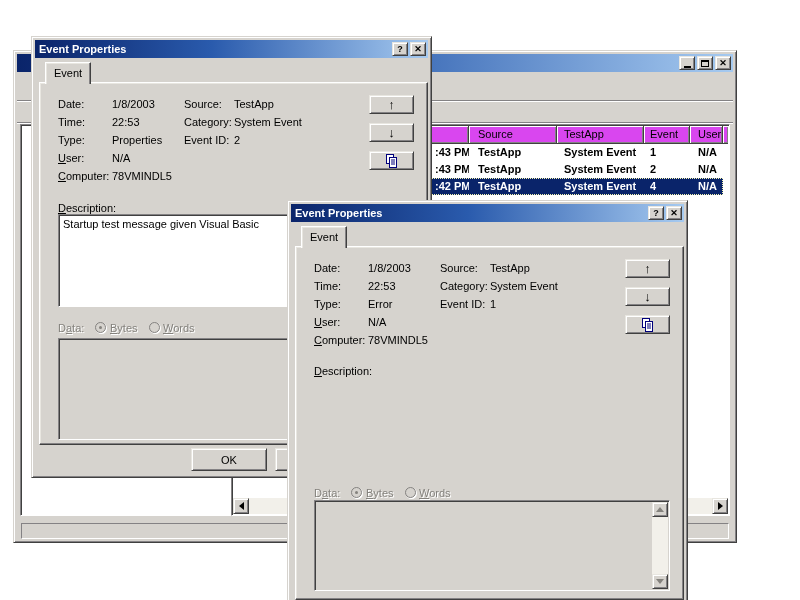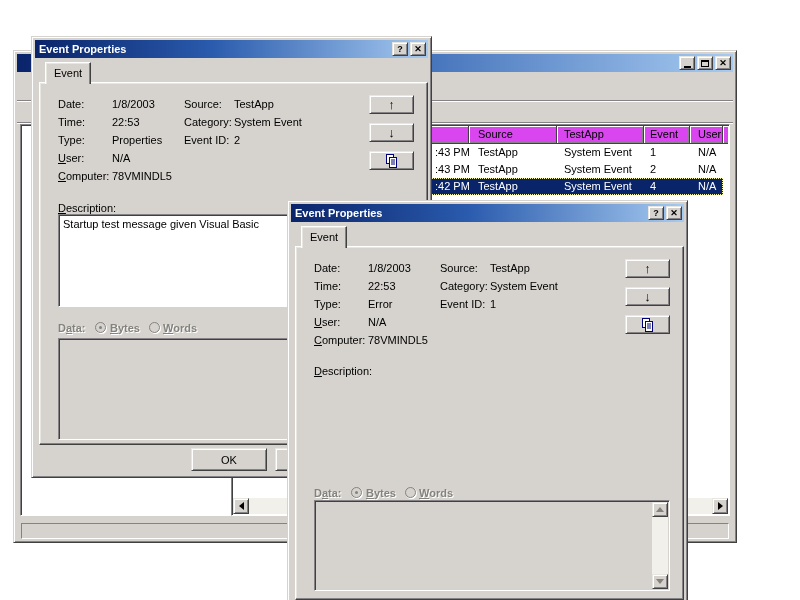--- a/index.html
+++ b/index.html
@@ -16,31 +16,31 @@
               box-shadow: inset 1px 1px 0 #404040; box-sizing:border-box; }
   .titlebar { position:absolute; left:3px; top:3px; right:3px; height:18px;
               background:linear-gradient(90deg,#0a246a 0%,#2a5bad 45%,#a6caf0 100%);
               display:flex; align-items:center; }
   .title-txt{ color:#fff; font-weight:bold; padding-left:4px; white-space:nowrap; }
   .capbtns  { margin-left:auto; display:flex; gap:2px; padding-right:2px; }
   .capbtn   { width:16px; height:14px; font-size:9px; font-weight:bold; }
   .abs      { position:absolute; box-sizing:border-box; }
   .lbl      { white-space:nowrap; }
   .u        { text-decoration:underline; }
-  .dis      { color:#84827d; text-shadow:1px 1px 0 #ffffff;font-weight:bold; }
+  .dis      { color:#84827d; text-shadow:1px 1px 0 #ffffff; }
 
   
   .band { position:absolute; left:3px; right:3px; background:#d6d3ce;
           border-bottom:1px solid #848284; box-shadow:0 1px 0 #ffffff; }
   .pane-white { background:#ffffff; }
   .hdr-cell { height:18px; line-height:17px; background:#d946ef; box-sizing:border-box;
               border-right:1px solid #404040; border-bottom:1px solid #404040;
               box-shadow: inset 1px 1px 0 #ffffff, inset -1px -1px 0 #848284;
               overflow:hidden; white-space:nowrap; }
-  .lv-row { display:flex; height:17px; line-height:17px; white-space:nowrap; width:490px; }
+  .lv-row { display:flex; height:17px; line-height:17px; white-space:nowrap; width:490px;font-weight:bold; }
   .lv-row.sel { background:#0a246a; color:#fff; outline:1px dotted #f7f7b0; outline-offset:-1px; }
   .cell { box-sizing:border-box; overflow:hidden; }
   .sb-track { background:#f2f0ea; }
   .tri { width:0; height:0; display:block; }
   .tri-left  { border-top:4px solid transparent; border-bottom:4px solid transparent; border-right:5px solid #000; }
   .tri-right { border-top:4px solid transparent; border-bottom:4px solid transparent; border-left:5px solid #000; }
   .tri-up-dis   { border-left:4px solid transparent; border-right:4px solid transparent; border-bottom:5px solid #84827d; }
   .tri-down-dis { border-left:4px solid transparent; border-right:4px solid transparent; border-top:5px solid #84827d; }
 
   

